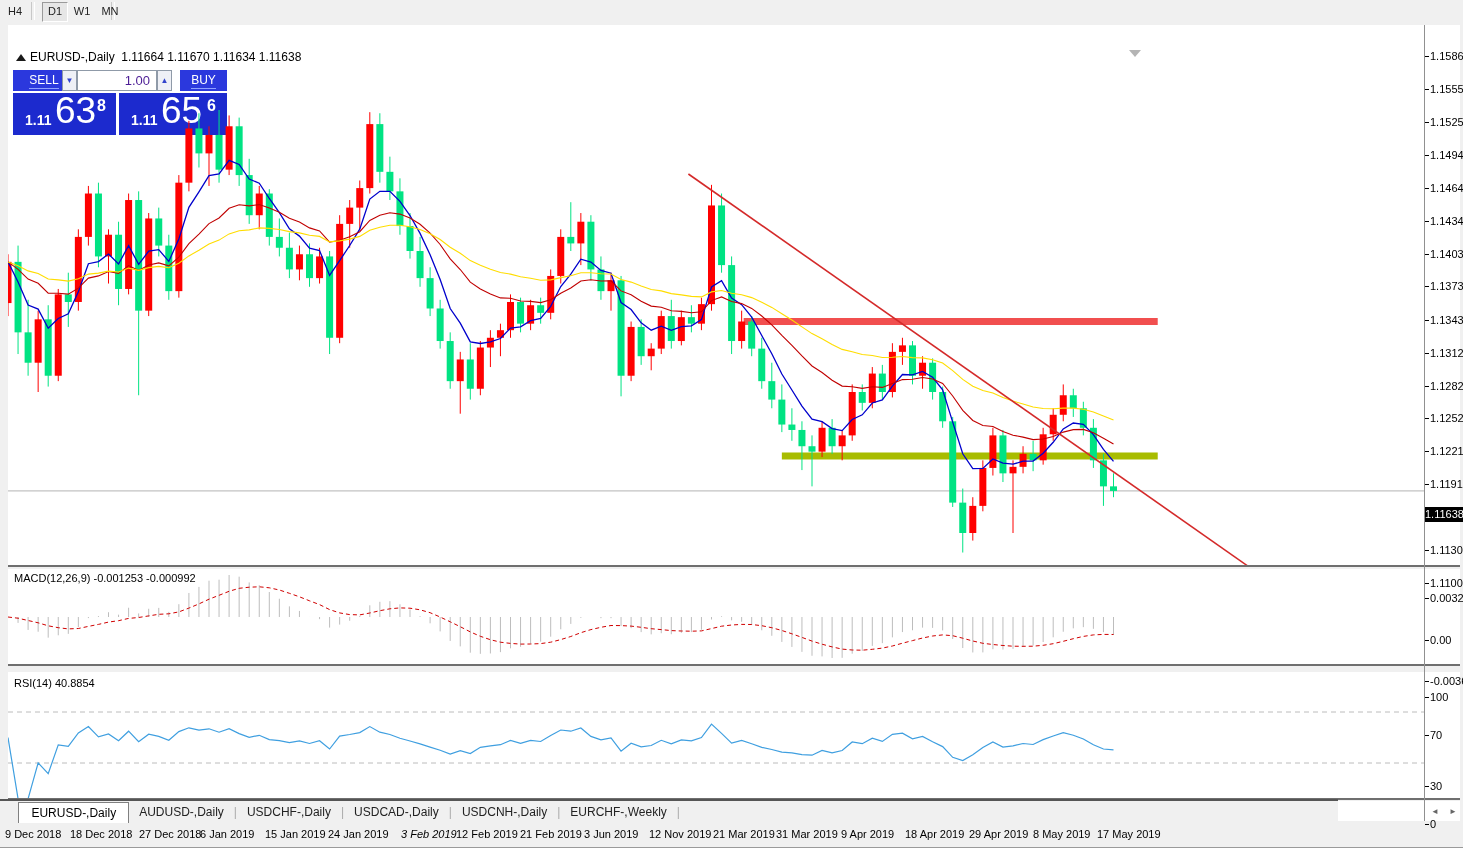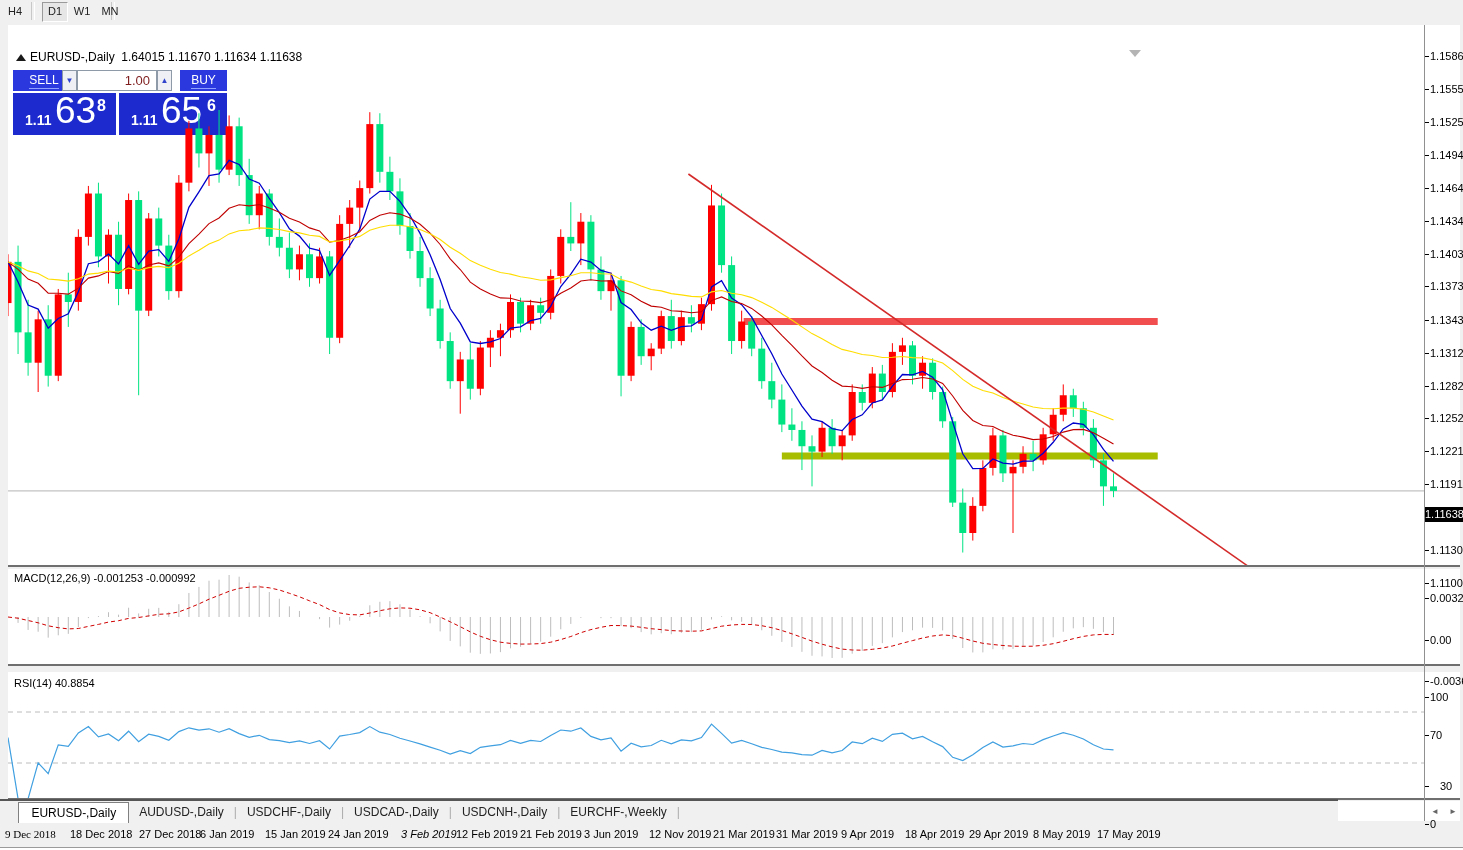--- a/index.html
+++ b/index.html
@@ -30,21 +30,21 @@
                border-right:5px solid transparent;border-bottom:7px solid #1a1a1a;}
   #shift-marker{position:absolute;left:1129px;top:27px;width:0;height:0;border-left:6px solid transparent;
                border-right:6px solid transparent;border-top:7px solid #b4b4b4;}
   
   #trade{position:absolute;left:13px;top:47px;width:214px;height:65px;}
   .blue-btn{position:absolute;top:0;height:21px;background:#2b38dd;color:#fff;font-size:12px;text-align:center;line-height:20px;}
   .blue-btn span{border-bottom:1px solid #8fa0ff;padding-bottom:1px;}
   .spin{position:absolute;top:0;width:15px;height:21px;background:#eef0f6;border:1px solid #8f9aa8;box-sizing:border-box;
         text-align:center;line-height:19px;font-size:8px;color:#3344cc;}
   #vol-box{position:absolute;left:64px;top:0;width:80px;height:21px;background:#fff;border:1px solid #8f9aa8;
-           box-sizing:border-box;font-size:13px;color:#7f1d1d;text-align:right;line-height:19px;padding-right:6px;}
+           box-sizing:border-box;font-size:13px;color:#4c1d95;text-align:right;line-height:19px;padding-right:6px;}
   .tile{position:absolute;top:23px;height:42px;background:#1c2ace;color:#fff;}
   .tile .small{position:absolute;left:12px;bottom:7px;font-size:14px;font-weight:bold;}
   .tile .big{position:absolute;left:42px;top:-3px;font-size:37px;}
   .tile .sup{position:absolute;font-size:16px;font-weight:bold;top:4px;}
   
   #tabbar{position:absolute;left:0;top:799px;width:1338px;height:26px;background:#f0f0f0;border-top:2px solid #555;}
   .tab{position:relative;display:inline-block;vertical-align:top;font-size:12px;color:#222;padding:0 10px;line-height:23px;cursor:default;}
   .tab.active{background:#fff;border:1px solid #808080;border-bottom:none;line-height:20px;margin-top:1px;padding:0 12px;color:#000;}
   .tabsep{display:inline-block;vertical-align:top;color:#aaa;line-height:23px;font-size:12px;}
   .scrollarrow{position:absolute;top:6px;font-size:8px;color:#666;cursor:default;}
@@ -64,21 +64,21 @@
       <div class="tf-btn" style="left: 70px;">W1</div>
       <div class="tf-btn" style="left: 98px;">MN</div>
     </div>
 
   <div id="winframe">
     <div id="white-area"></div>
 
     <div id="title-arrow"></div>
     <div id="chart-title">
       <span>EURUSD-,Daily</span>&nbsp;
-      <span>1.64015 1.11670 1.11634 1.11638</span>
+      <span>1.11664 1.11670 1.11634 1.11638</span>
     </div>
     <div id="shift-marker"></div>
 
     <div id="trade">
       <div class="blue-btn" style="left:0;width:62px"><span>SELL</span></div>
       <div class="spin" style="left:49px"><span>▼</span></div>
       <div id="vol-box">1.00</div>
       <div class="spin" style="left:144px"><span>▲</span></div>
       <div class="blue-btn" style="left:167px;width:47px"><span>BUY</span></div>
       <div class="tile" style="left:0;width:103px">
@@ -489,28 +489,28 @@
         <div class="axlabel" style="top: 569px;">0.003287</div>
         <div class="axtick" style="top: 617px;"></div>
         <div class="axlabel" style="top: 611px;">0.00</div>
         <div class="axtick" style="top: 658px;"></div>
         <div class="axlabel" style="top: 652px;">-0.003659</div>
         <div class="axtick" style="top: 674px;"></div>
         <div class="axlabel" style="top: 668px;">100</div>
         <div class="axtick" style="top: 712px;"></div>
         <div class="axlabel" style="top: 706px;">70</div>
         <div class="axtick" style="top: 763px;"></div>
-        <div class="axlabel" style="top: 757px; margin-left: 10px;">30</div>
+        <div class="axlabel" style="top: 757px;">30</div>
         <div class="axtick" style="top: 801px;"></div>
         <div class="axlabel" style="top: 795px;">0</div>
       </div>
     <div id="price-badge">1.11638</div>
     <div id="date-axis">
         <div class="datetick" style="left: 7px;"></div>
-        <div class="datelabel" style="left: 5px; font-family: Liberation Serif, serif;">9 Dec 2018</div>
+        <div class="datelabel" style="left: 5px;">9 Dec 2018</div>
         <div class="datetick" style="left: 72px;"></div>
         <div class="datelabel" style="left: 70px;">18 Dec 2018</div>
         <div class="datetick" style="left: 141px;"></div>
         <div class="datelabel" style="left: 139px;">27 Dec 2018</div>
         <div class="datetick" style="left: 202px;"></div>
         <div class="datelabel" style="left: 200px;">6 Jan 2019</div>
         <div class="datetick" style="left: 267px;"></div>
         <div class="datelabel" style="left: 265px;">15 Jan 2019</div>
         <div class="datetick" style="left: 330px;"></div>
         <div class="datelabel" style="left: 328px;">24 Jan 2019</div>

